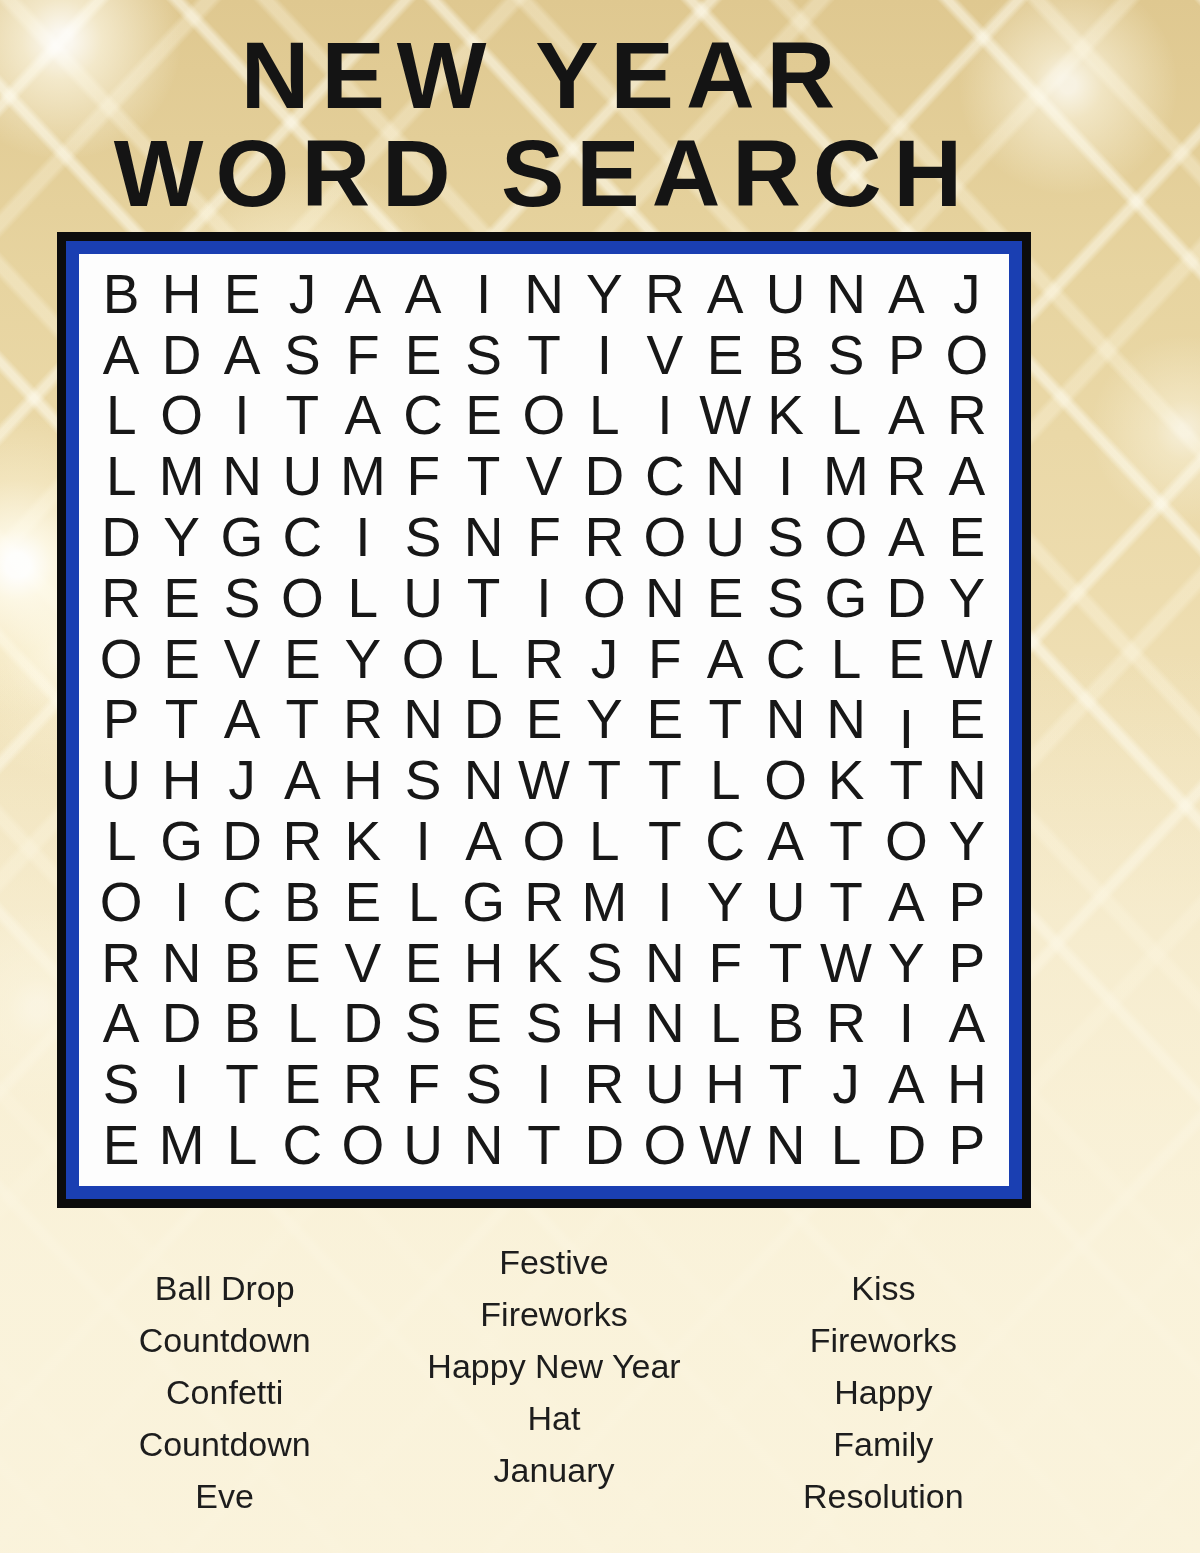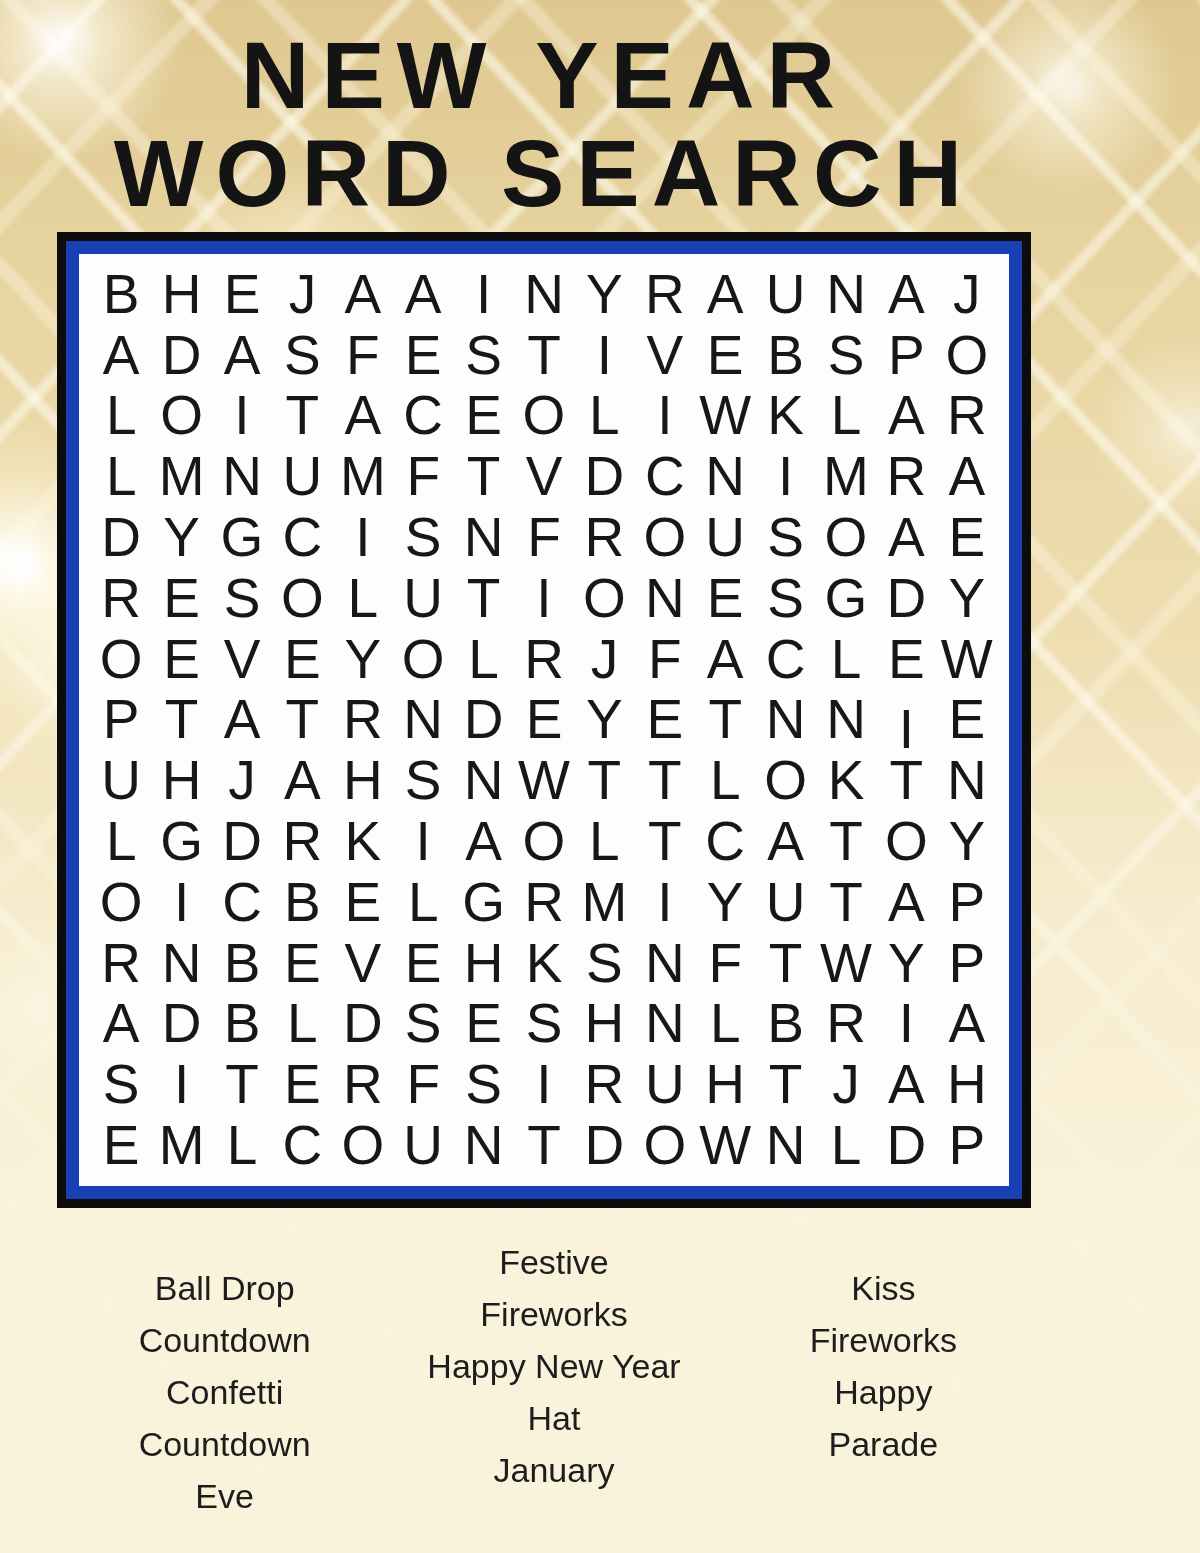--- a/index.html
+++ b/index.html
@@ -330,17 +330,18 @@
         <div class="word">Festive</div>
         <div class="word">Fireworks</div>
         <div class="word">Happy New Year</div>
         <div class="word">Hat</div>
         <div class="word">January</div>
       </div>
       <div class="word-col word-col-2">
         <div class="word">Kiss</div>
         <div class="word">Fireworks</div>
         <div class="word">Happy</div>
-        <div class="word">Parade</div>
+        <div class="word">Family</div>
+        <div class="word">Resolution</div>
       </div>
     </section>
 
 </div>
 
 </body></html>

